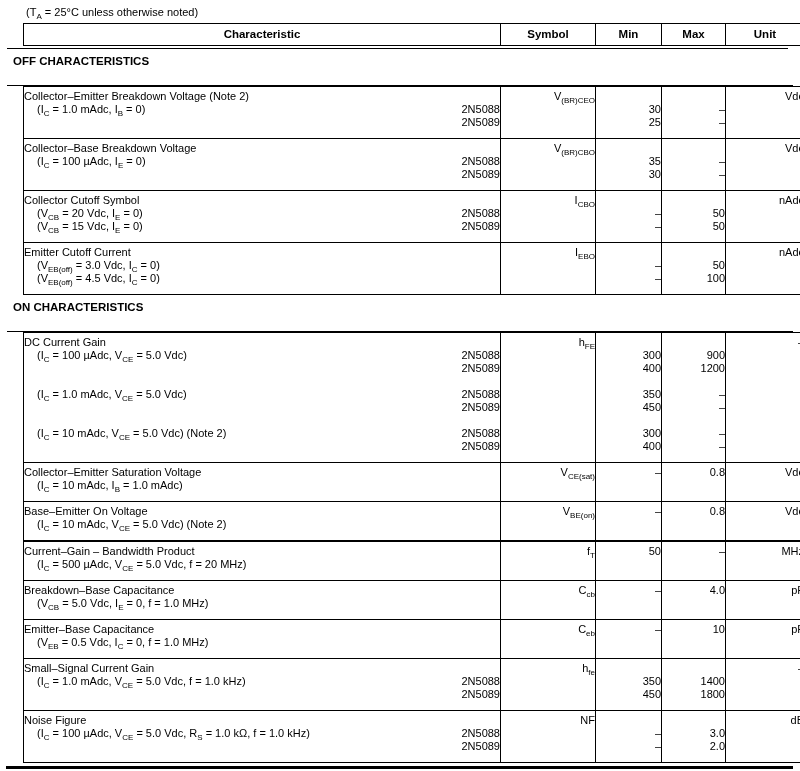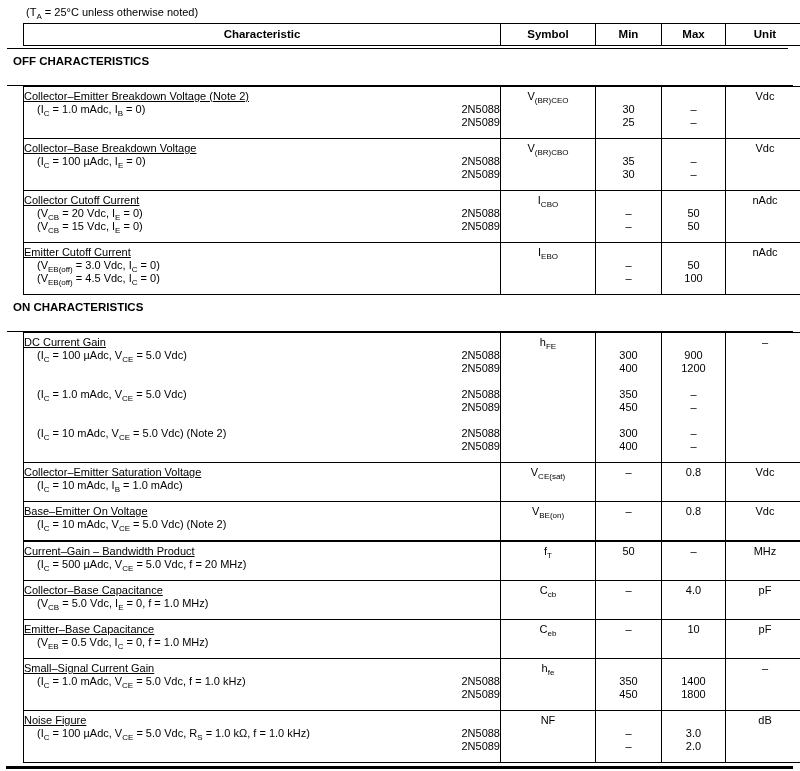--- a/index.html
+++ b/index.html
@@ -27,25 +27,25 @@
     border-bottom: 1.5px solid #000;
     line-height: 13px;
   }
   table.data td {
     border: 1.3px solid #000;
     vertical-align: top;
     padding: 3px 0 9px 0;
     line-height: 13px;
   }
   td.c-char { padding-left: 7px; padding-right: 7px; }
-  .name { min-height: 13px; text-decoration: underline; }
+  .name { min-height: 13px; }
   .cond-line { display: flex; justify-content: space-between; min-height: 13px; }
   .cond { padding-left: 13px; }
   .device { text-align: right; white-space: nowrap; }
-  td.c-sym, td.c-val, td.c-unit { text-align: center; }
+  td.c-sym, td.c-val, td.c-unit { text-align: right; }
   .symline, .vline, .unitline { min-height: 13px; }
   sub { font-size: 8px; line-height: 0; vertical-align: baseline; position: relative; top: 2.5px; }
   .bottom-rule { width: 787px; margin: 3px 0 0 6px; border-top: 3px solid #000; }
 </style>
 </head>
 <body>
 
 <div class="page">
   <div class="note">(T<sub>A</sub> = 25°C unless otherwise noted)</div>
 
@@ -133,21 +133,21 @@
               <div class="vline">&nbsp;</div>
               <div class="vline">–</div>
               <div class="vline">–</div>
             </td>
             <td class="c-unit">
               <div class="unitline">Vdc</div>
             </td>
           </tr>
           <tr>
             <td class="c-char">
-              <div class="name">Collector Cutoff Current</div>
+              <div class="name">Collector Cutoff Symbol</div>
               <div class="cond-line">
                 <span class="cond">(V<sub>CB</sub> = 20 Vdc, I<sub>E</sub> = 0)</span>
                 <span class="device">2N5088</span>
               </div>
               <div class="cond-line">
                 <span class="cond">(V<sub>CB</sub> = 15 Vdc, I<sub>E</sub> = 0)</span>
                 <span class="device">2N5089</span>
               </div>
             </td>
             <td class="c-sym">
@@ -348,21 +348,21 @@
             <td class="c-val">
               <div class="vline">–</div>
               <div class="vline">&nbsp;</div>
             </td>
             <td class="c-unit">
               <div class="unitline">MHz</div>
             </td>
           </tr>
           <tr>
             <td class="c-char">
-              <div class="name">Collector–Base Capacitance</div>
+              <div class="name">Breakdown–Base Capacitance</div>
               <div class="cond-line">
                 <span class="cond">(V<sub>CB</sub> = 5.0 Vdc, I<sub>E</sub> = 0, f = 1.0 MHz)</span>
                 <span class="device"></span>
               </div>
             </td>
             <td class="c-sym">
               <div class="symline">C<sub>cb</sub></div>
             </td>
             <td class="c-val">
               <div class="vline">–</div>

